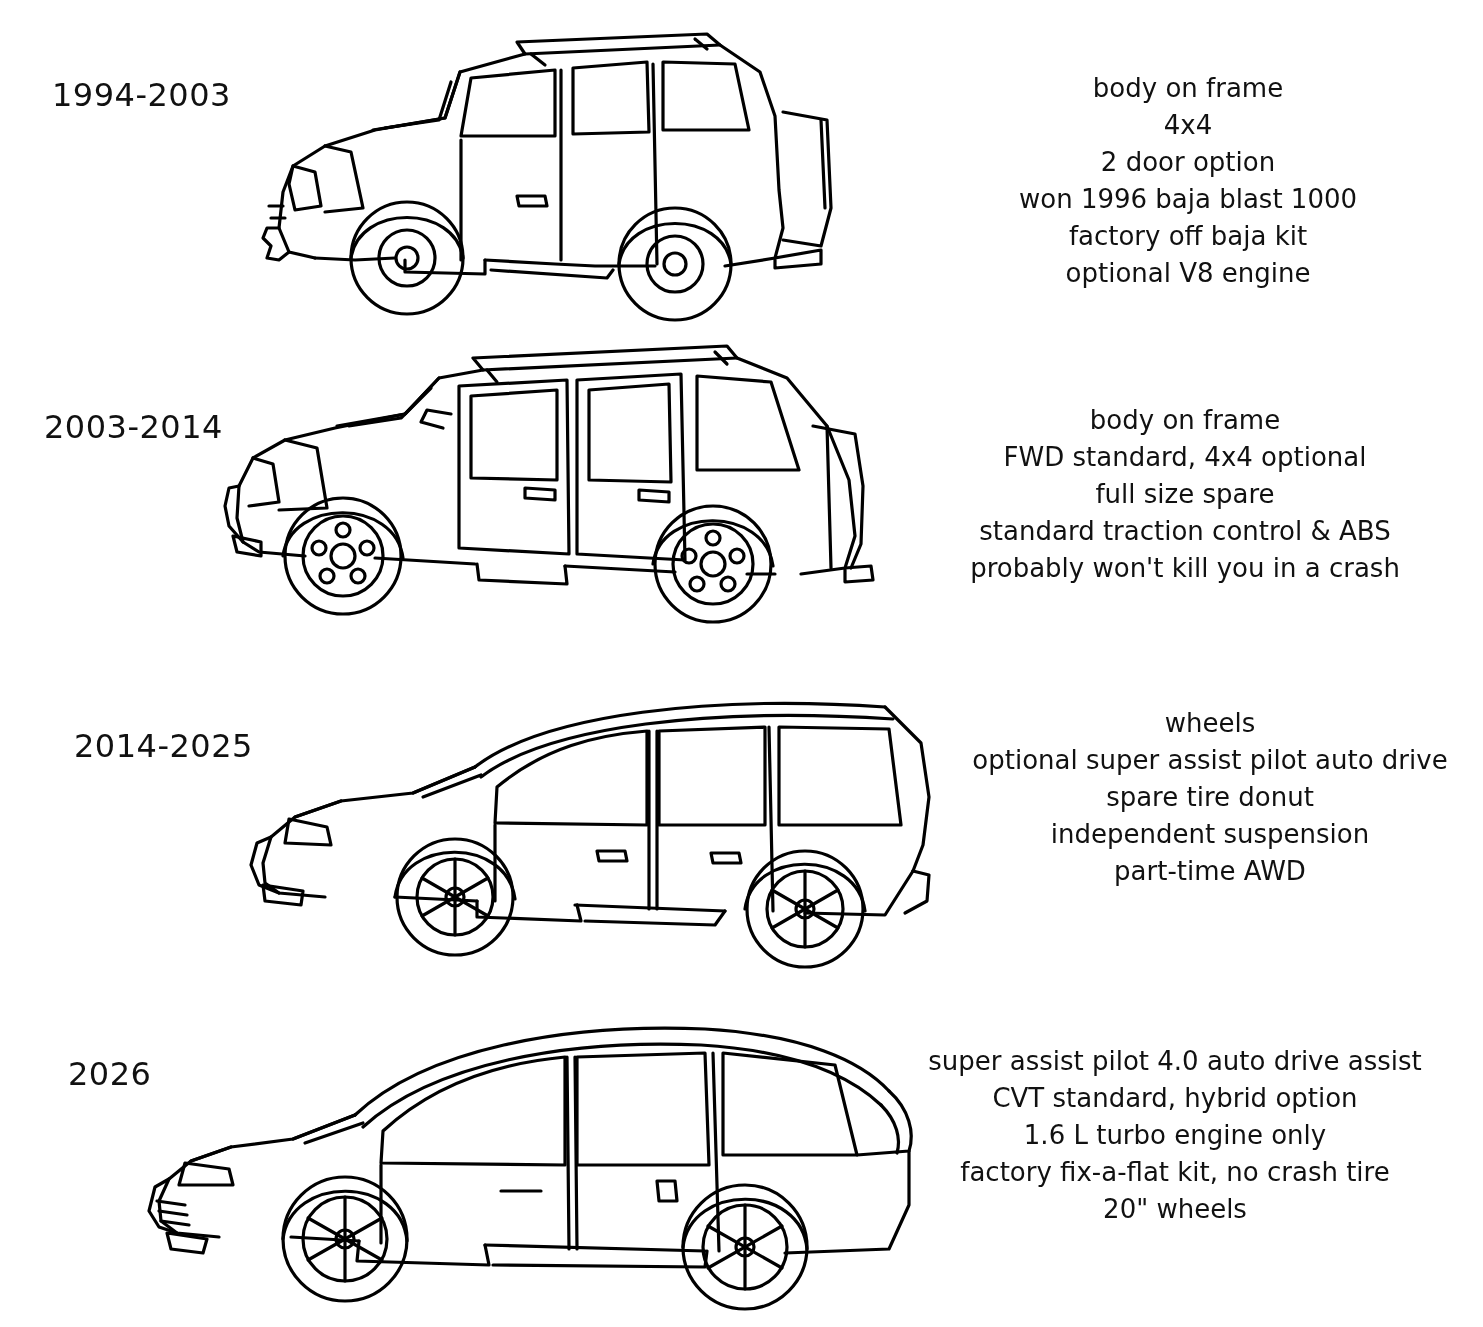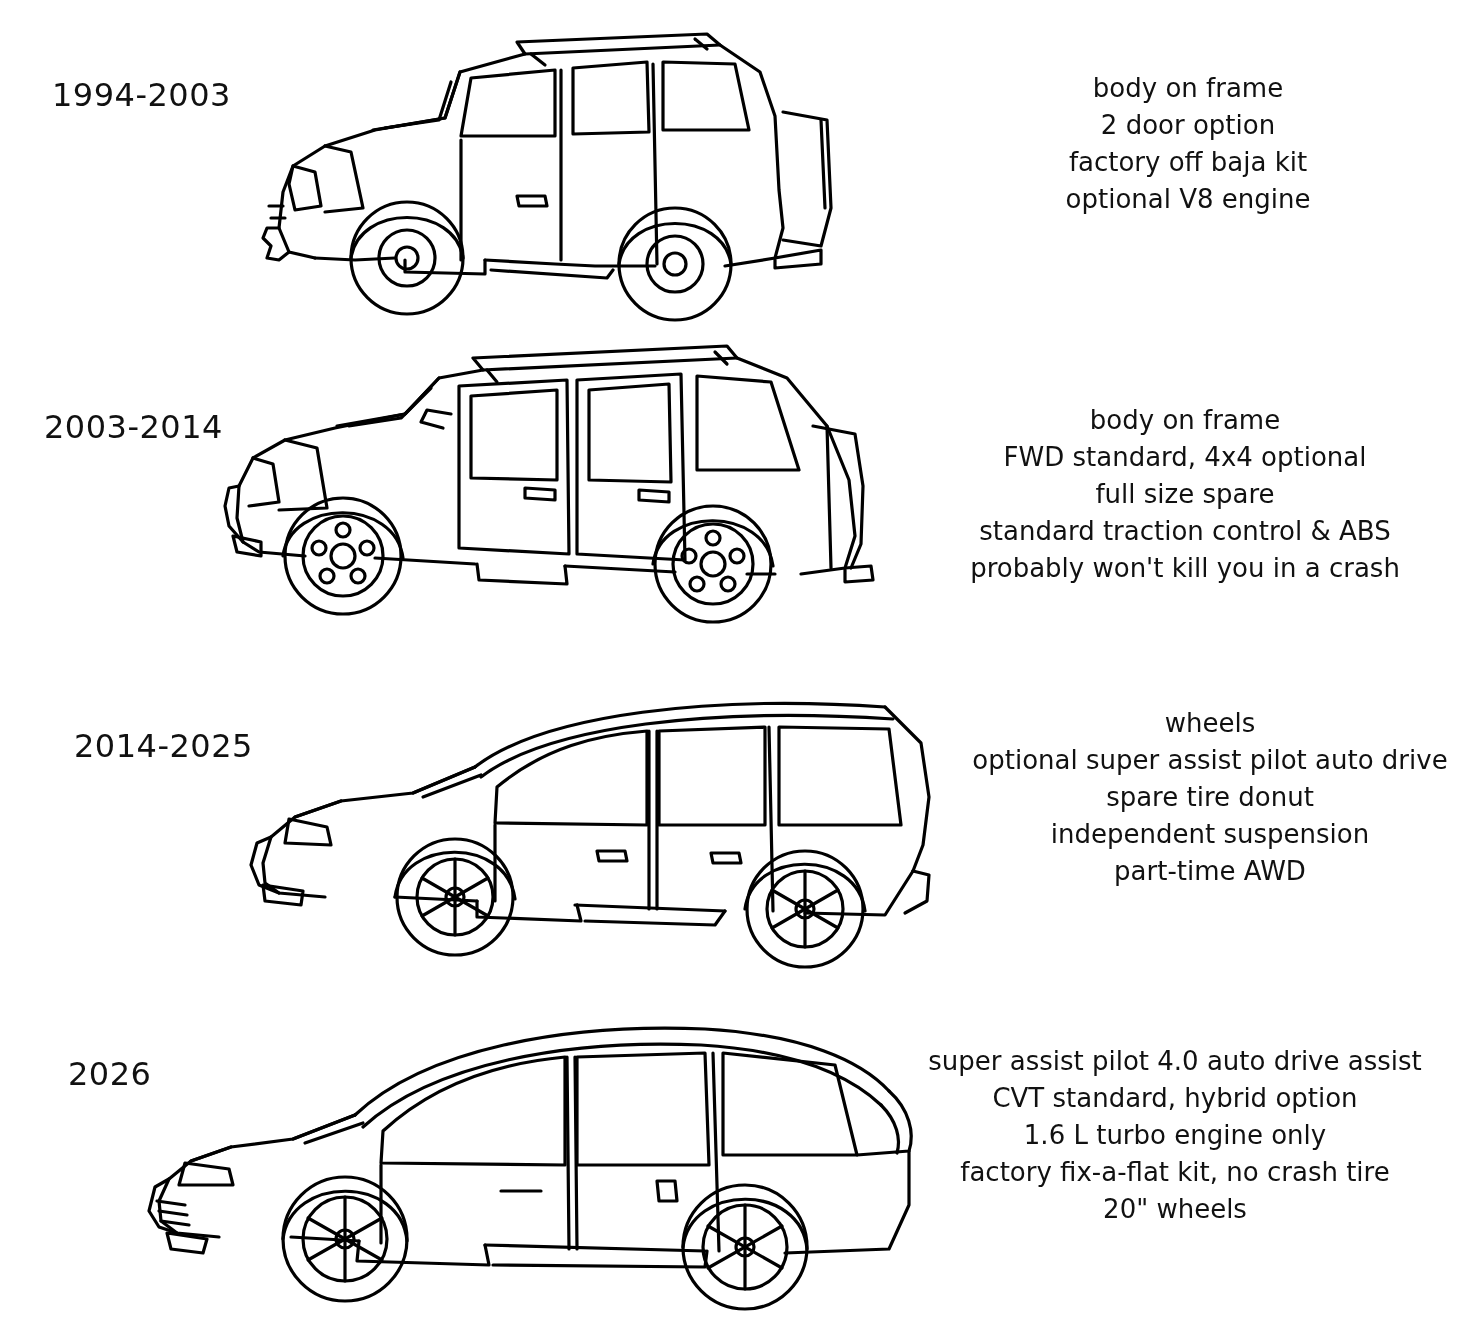--- a/index.html
+++ b/index.html
@@ -118,21 +118,23 @@
         <circle cx="420" cy="244" r="28"></circle>
         <circle cx="420" cy="244" r="11"></circle>
 
         <path d="M96 238 C104 184 200 184 208 238"></path>
         <path d="M364 244 C372 190 468 190 476 244"></path>
       </svg>
     </div>
 
     <div class="specs" style="left:918px; top:70px; width:540px;">
       <div>body on frame</div>
+      <div>4x4</div>
       <div>2 door option</div>
+      <div>won 1996 baja blast 1000</div>
       <div>factory off baja kit</div>
       <div>optional V8 engine</div>
     </div>
   </div>
 
   <div class="row" style="top:330px;height:330px;">
 
     <div class="era-label" style="left:44px; top:78px;">2003-2014</div>
 
     <div class="vehicle" style="left:215px; top:0px;">

